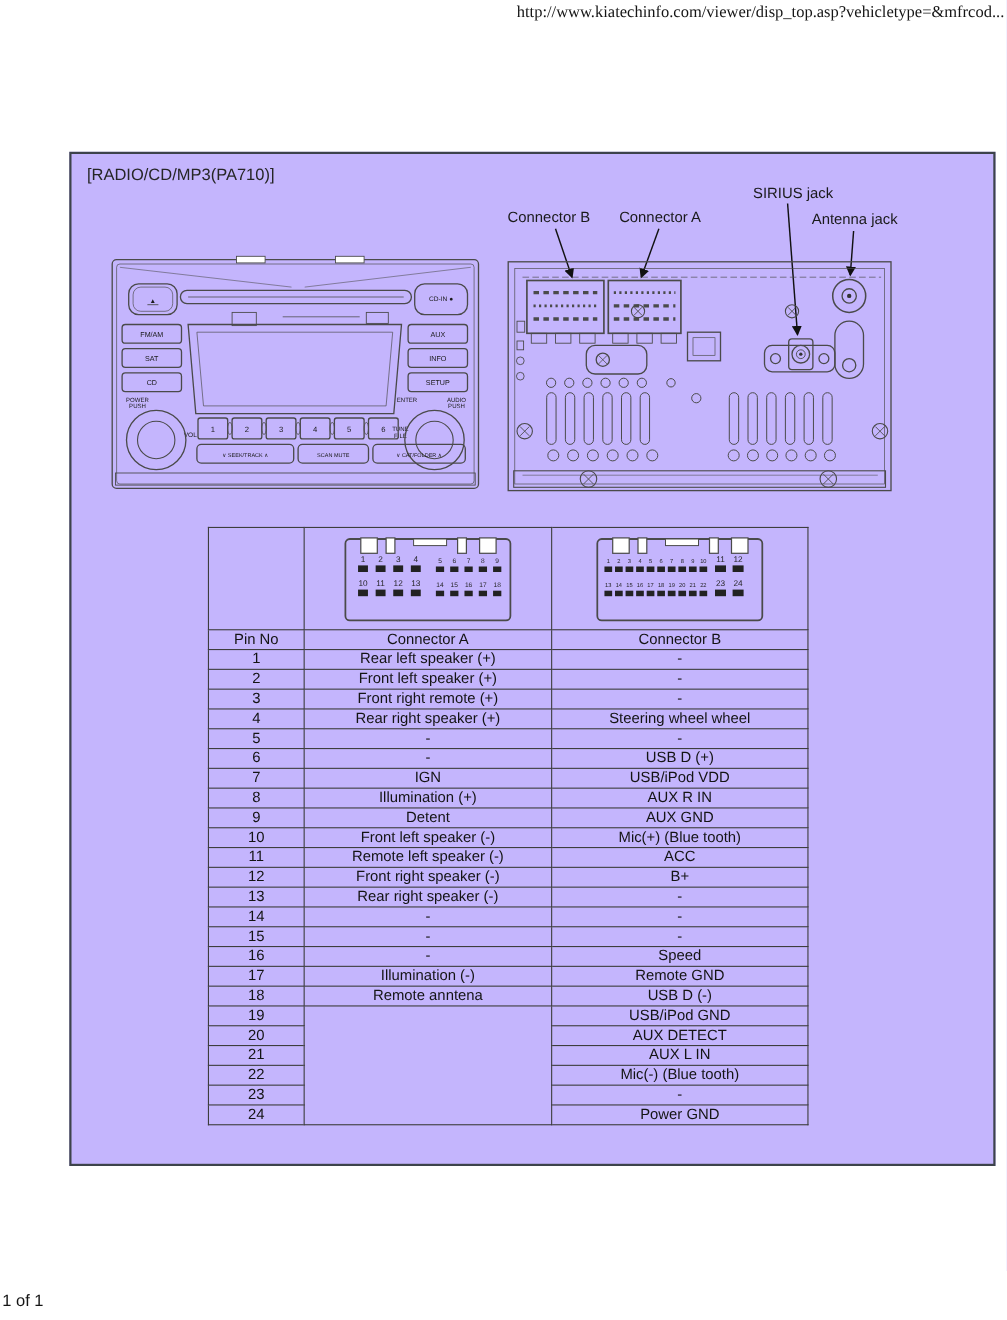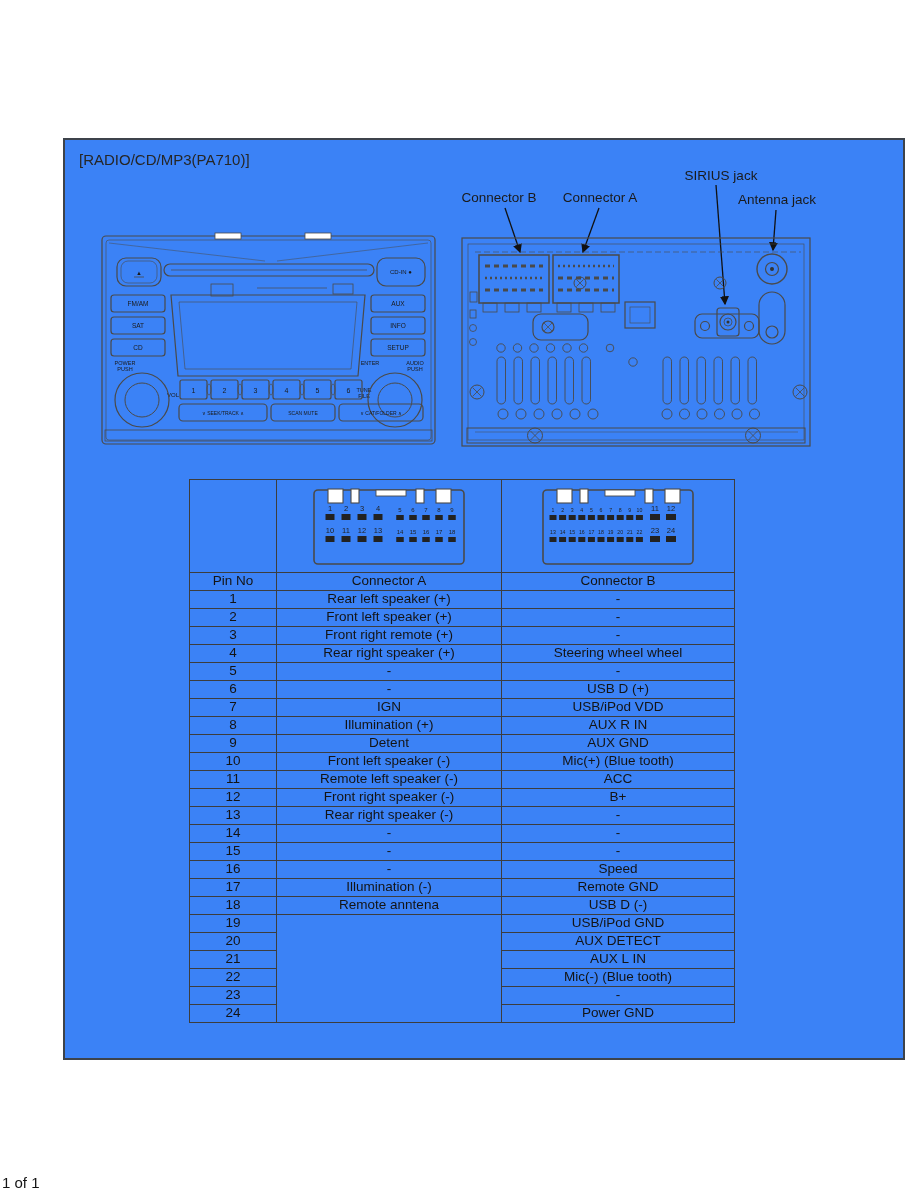--- a/index.html
+++ b/index.html
@@ -5,37 +5,38 @@
   html,body{margin:0;padding:0;background:#fff;}
   .page{position:relative;width:915px;height:1200px;background:#fff;overflow:hidden;
         font-family:"Liberation Sans",sans-serif;color:#1a1a1a;}
   .url-header{position:absolute;top:3px;right:2px;font-family:"Liberation Serif",serif;
         font-size:15px;color:#151515;}
   .footer-left{position:absolute;top:1174px;left:2px;font-family:Liberation Sans, sans-serif;
         font-size:15px;color:#151515;}
   .footer-right{position:absolute;top:1174px;right:3px;font-family:"Liberation Serif",serif;
         font-size:15px;color:#151515;margin-top:32px;}
   .doc-box{position:absolute;left:63px;top:138px;width:838px;height:918px;
-        border:2px solid #3d434b;background:#3b82f6;}
+        border:2px solid #3d434b;background:#c4b5fd;}
   .doc-title{position:absolute;left:14px;top:11px;font-size:15px;color:#262626;}
   .illustration{position:absolute;left:0;top:12px;}
   .illustration text{font-family:"Liberation Sans",sans-serif;fill:#1a1a1a;}
   .table-wrap{position:absolute;left:124px;top:339px;}
   table.pin-table{border-collapse:collapse;table-layout:fixed;width:545px;}
   table.pin-table td{border:1.5px solid #3d3d3d;font-size:13.5px;text-align:center;
         padding:0;height:17px;line-height:1.05;color:#141414;}
   td.diagram-cell{height:92px;}
   .conn-svg{display:block;margin:0 auto;}
   .conn-svg text{font-family:"Liberation Sans",sans-serif;fill:#1f1f1f;}
 </style>
 </head>
 <body>
 
 <div class="page">
 
+  <div class="url-header">http://www.kiatechinfo.com/viewer/disp_top.asp?vehicletype=&amp;mfrcod...</div>
 
   <div class="doc-box">
     <div class="doc-title">[RADIO/CD/MP3(PA710)]</div>
 
     <svg class="illustration" width="836" height="310" viewBox="0 0 836 310">
       <defs>
         <marker id="arrow" viewBox="0 0 10 10" refX="8.5" refY="5" markerWidth="7" markerHeight="7" orient="auto">
           <path d="M0,0 L10,5 L0,10 Z" fill="#111"></path>
         </marker>
       </defs>

